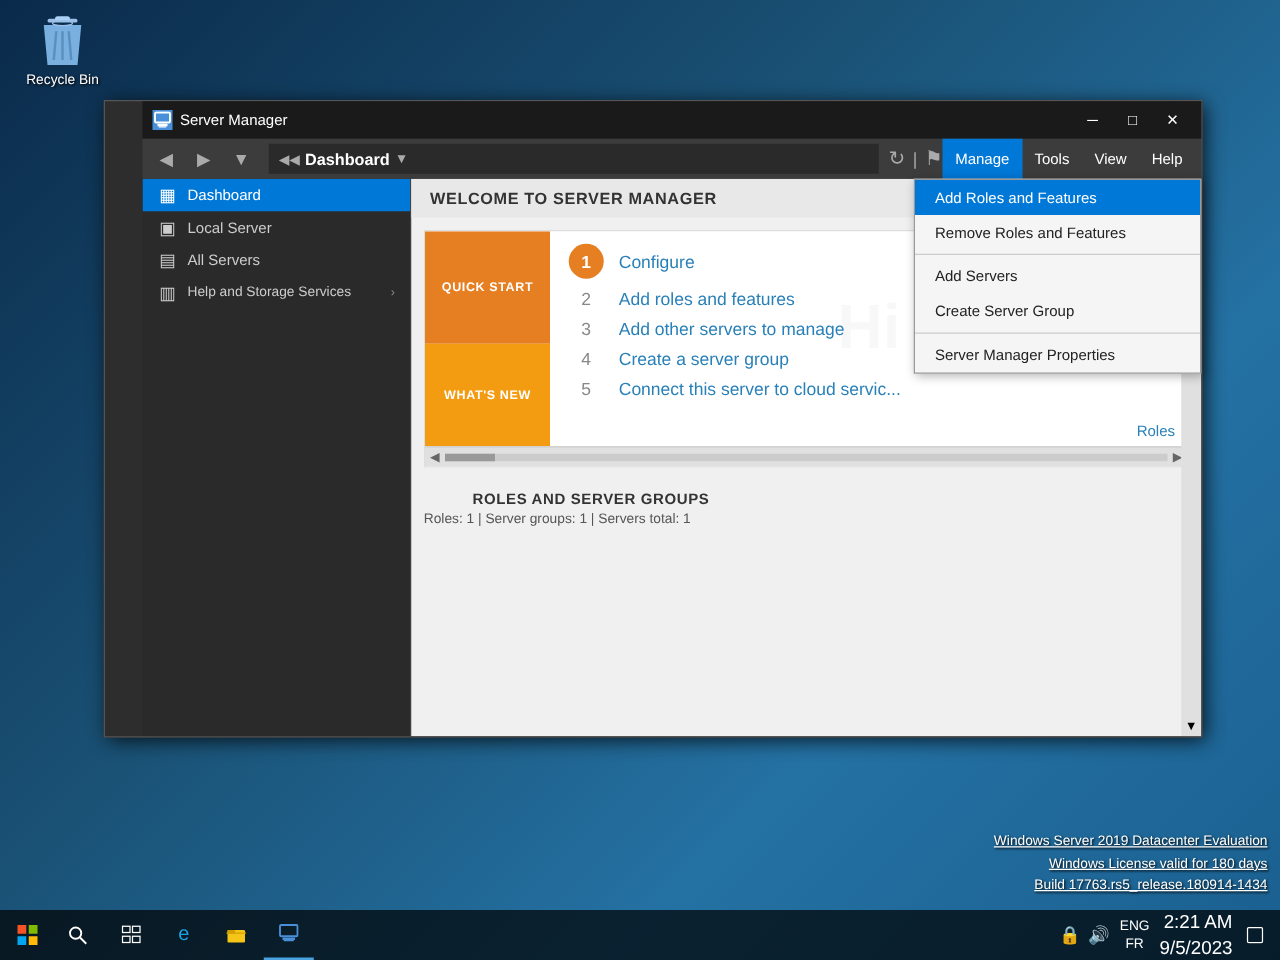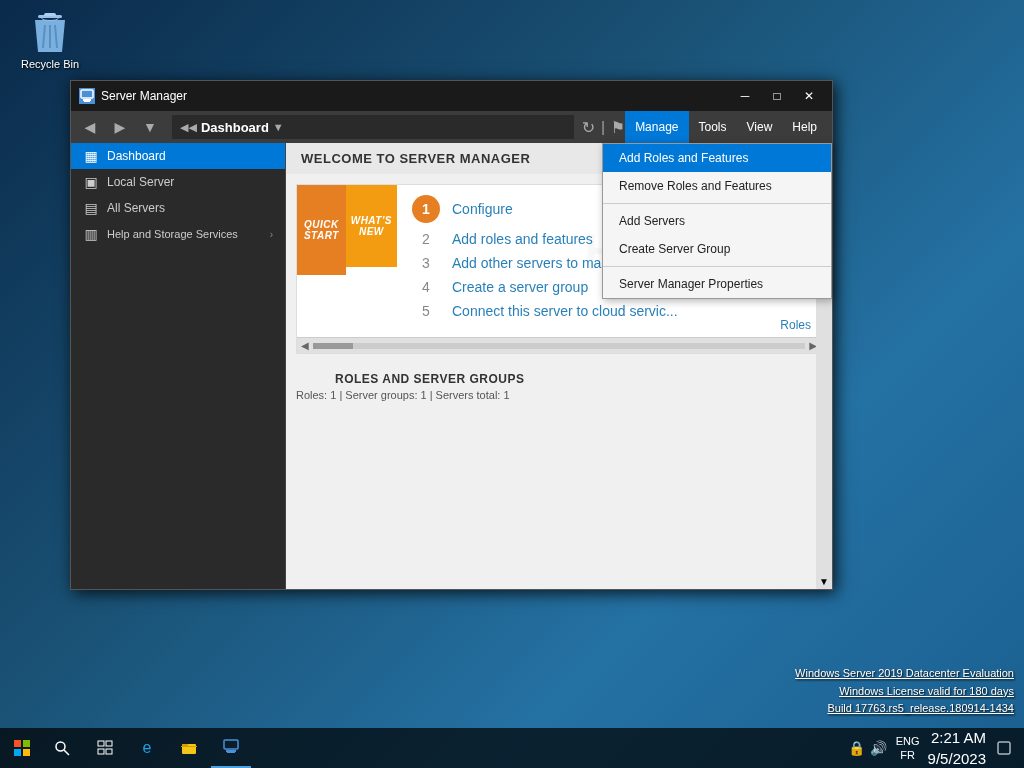--- a/index.html
+++ b/index.html
@@ -140,29 +140,30 @@
       font-size: 11px;
       line-height: 1.6;
       text-shadow: 1px 1px 2px black;
       text-decoration: underline;
     }
 
     
     .server-manager {
       position: absolute;
       top: 80px;
-      left: 70px;
-      width: 763px;
+      left: 83px;
+      width: 879px;
       height: 510px;
       background: #2d2d2d;
       border: 1px solid #555;
       box-shadow: 3px 3px 15px rgba(0,0,0,0.8);
       display: flex;
       flex-direction: column;
       z-index: 5;
+      padding-left: 30px;
     }
 
     
     .title-bar {
       height: 30px;
       background: #1a1a1a;
       display: flex;
       align-items: center;
       padding: 0 8px;
       flex-shrink: 0;
@@ -335,21 +336,21 @@
       margin: 10px;
       border: 1px solid #ddd;
       overflow: hidden;
     }
     .tiles-area {
       display: flex;
     }
     .left-tiles {
       width: 100px;
       display: flex;
-      font-style: italic;
+      flex-direction: column;
     }
     .tile {
       height: 90px;
       display: flex;
       align-items: center;
       justify-content: center;
       color: white;
       font-size: 10px;
       font-weight: bold;
       letter-spacing: 0.5px;

